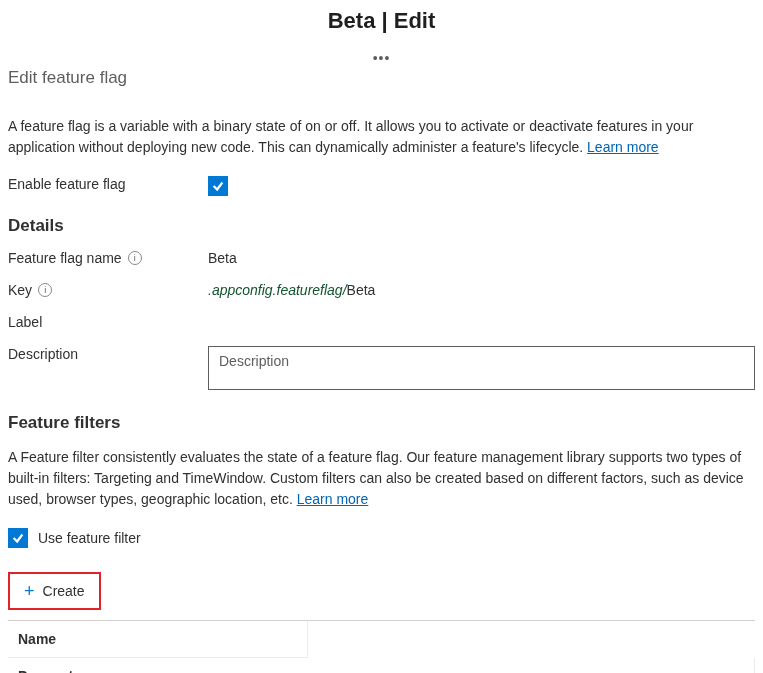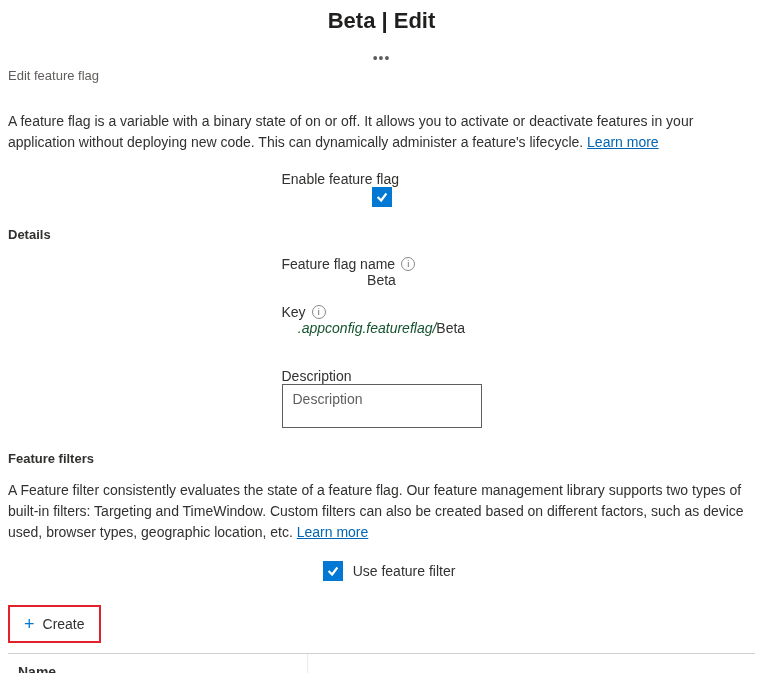--- a/index.html
+++ b/index.html
@@ -7,46 +7,46 @@
       font-family: "Segoe UI", -apple-system, sans-serif;
       font-size: 14px;
       color: #323130;
       padding: 8px;
       background: #fff;
       width: 763px;
     }
     .header-row { display: flex; align-items: center; gap: 16px; flex-direction: column; }
     .page-title { font-size: 22px; font-weight: 600; color: #201f1e; }
     .more-icon { color: #605e5c; cursor: pointer; font-size: 14px; letter-spacing: 1px; }
-    .subtitle { color: #605e5c; font-size: 13px; margin-top: 2px; margin-bottom: 28px; }
+    .subtitle { color: #605e5c; font-size: 17px; margin-top: 2px; margin-bottom: 28px; }
     .intro { line-height: 1.5; margin-bottom: 18px; }
     .link { color: #0065b3; text-decoration: underline; cursor: pointer; text-align: right; }
-    .field-row { display: flex; align-items: center; margin-bottom: 16px; flex-direction: column; }
+    .field-row { display: flex; align-items: flex-start; margin-bottom: 16px; }
     .field-label { width: 200px; flex-shrink: 0; display: flex; align-items: center; gap: 6px; }
     .field-value { flex: 1; color: #323130; }
     .key-prefix { font-style: italic; color: #14532d; }
-    .section-heading { font-weight: 600; font-size: 13px; margin: 20px 0 14px 0; }
+    .section-heading { font-weight: 600; font-size: 17px; margin: 20px 0 14px 0; }
     .info-icon {
       display: inline-flex; align-items: center; justify-content: center;
       width: 14px; height: 14px; border: 1px solid #8a8886; border-radius: 50%;
       font-size: 9px; color: #605e5c; cursor: default;
     }
     .checkbox {
       width: 20px; height: 20px; background: #0078d4; display: inline-flex;
       align-items: center; justify-content: center; cursor: pointer;
     }
     .checkbox svg { width: 14px; height: 14px; stroke: #fff; stroke-width: 2.5; fill: none; }
     .checkbox.outline { background: #fff; border: 1px solid #323130; }
     .checkbox.outline.checked { background: #0078d4; border: none; }
     .desc-input {
       width: 100%; height: 44px; border: 1px solid #605e5c; padding: 6px 10px;
       font-family: inherit; font-size: 14px; resize: none; color: #323130;
     }
     .desc-input::placeholder { color: #605e5c; }
-    .filter-check-row { display: flex; align-items: center; gap: 10px; margin: 14px 0 24px 15px; justify-content: center; }
+    .filter-check-row { display: flex; align-items: center; gap: 10px; margin: 14px 0 24px 0; }
     .create-btn-wrap {
       display: inline-block; border: 2px solid #e3212a; padding: 4px;
       margin-bottom: 10px;
     }
     .create-btn {
       display: inline-flex; align-items: center; gap: 8px;
       padding: 4px 10px; cursor: pointer; background: #fff;
     }
     .plus-icon { color: #0078d4; font-size: 18px; font-weight: 300; line-height: 1; }
     .table { width: 100%; border-top: 1px solid #d2d0ce; }
@@ -96,20 +96,21 @@
   <div class="field-label">
     <span>Key</span>
     <span class="info-icon">i</span>
   </div>
   <div class="field-value">
     <span class="key-prefix">.appconfig.featureflag/</span><span>Beta</span>
   </div>
 </div>
 
 <div class="field-row">
+  <div class="field-label">Label</div>
 </div>
 
 <div class="field-row">
   <div class="field-label">Description</div>
   <div class="field-value">
     <textarea class="desc-input" placeholder="Description" style=""></textarea>
   </div>
 </div>
 
 <div class="section-heading">Feature filters</div>

